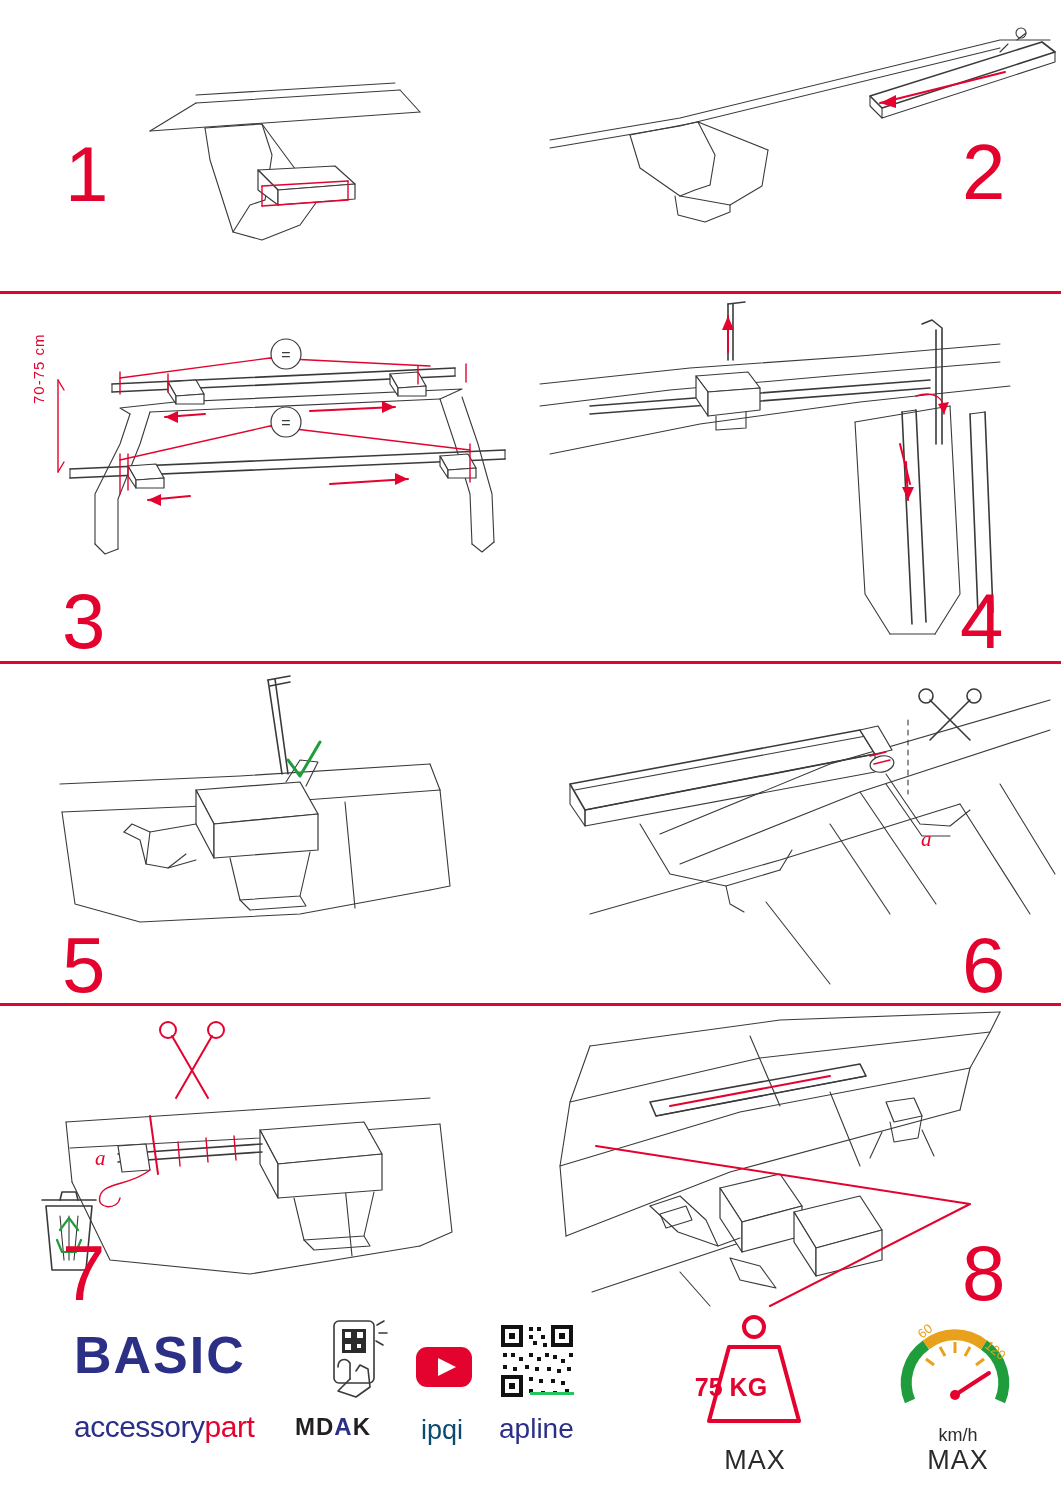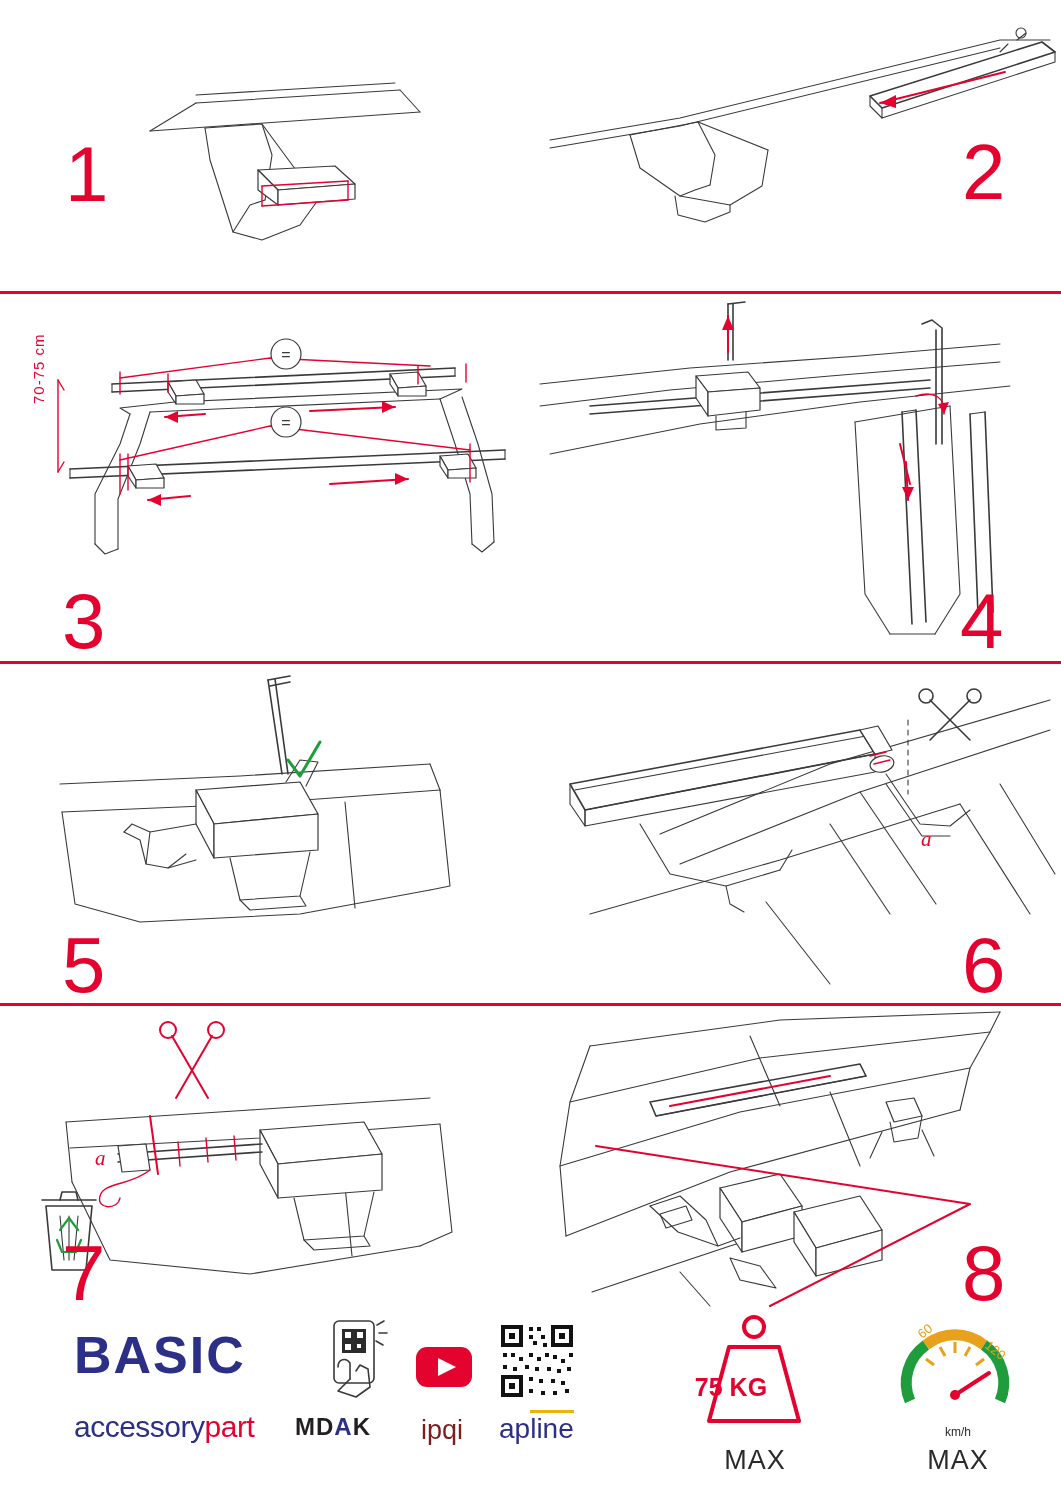--- a/index.html
+++ b/index.html
@@ -29,26 +29,26 @@
   .dimtxt{position:absolute;font-size:15px;color:#e3032e;letter-spacing:1px;}
 
   
   .brandbar{position:absolute;left:0;top:1305px;width:1017px;height:195px;margin-left:12px;}
   .basic{position:absolute;left:62px;top:20px;font-family:"Liberation Sans",sans-serif;font-weight:700;font-size:52px;letter-spacing:2px;color:#2b2f86;}
   .accessory{position:absolute;left:62px;top:105px;font-size:30px;font-weight:400;letter-spacing:-0.5px;}
   .accessory .p1{color:#2b2f86;}
   .accessory .p2{color:#e3032e;}
   .mdak{position:absolute;left:283px;top:108px;font-size:24px;font-weight:700;color:#231f20;letter-spacing:1px;}
   .mdak .v{color:#2b2f86;}
-  .ipqi{position:absolute;left:409px;top:110px;font-size:27px;color:#7f1d1d;font-family:"Liberation Sans",sans-serif;}
+  .ipqi{position:absolute;left:409px;top:110px;font-size:27px;color:#0c4a6e;font-family:"Liberation Sans",sans-serif;}
   .apline{position:absolute;left:487px;top:108px;font-size:28px;color:#2b2f86;font-weight:500;}
-  .apline .u{border-top:3px solid #eab308;padding-top:0;}
+  .apline .u{border-top:3px solid #22c55e;padding-top:18px;}
   .maxtxt{position:absolute;font-size:27px;color:#2b2b2b;letter-spacing:1px;}
   .kgtxt{position:absolute;font-size:25px;font-weight:700;color:#e3032e;}
-  .kmh{position:absolute;font-size:12px;color:#2b2b2b;}
+  .kmh{position:absolute;font-size:18px;color:#2b2b2b;}
 </style>
 </head>
 <body>
 
 <div class="sheet">
 
   <div class="panel" style="left:0;top:0;width:530px;height:290px;">
     <svg class="draw" viewBox="0 0 530 290">
       <path class="ln" d="M196 95 L395 83"></path>
       <path class="ln" d="M196 103 L400 90"></path>

